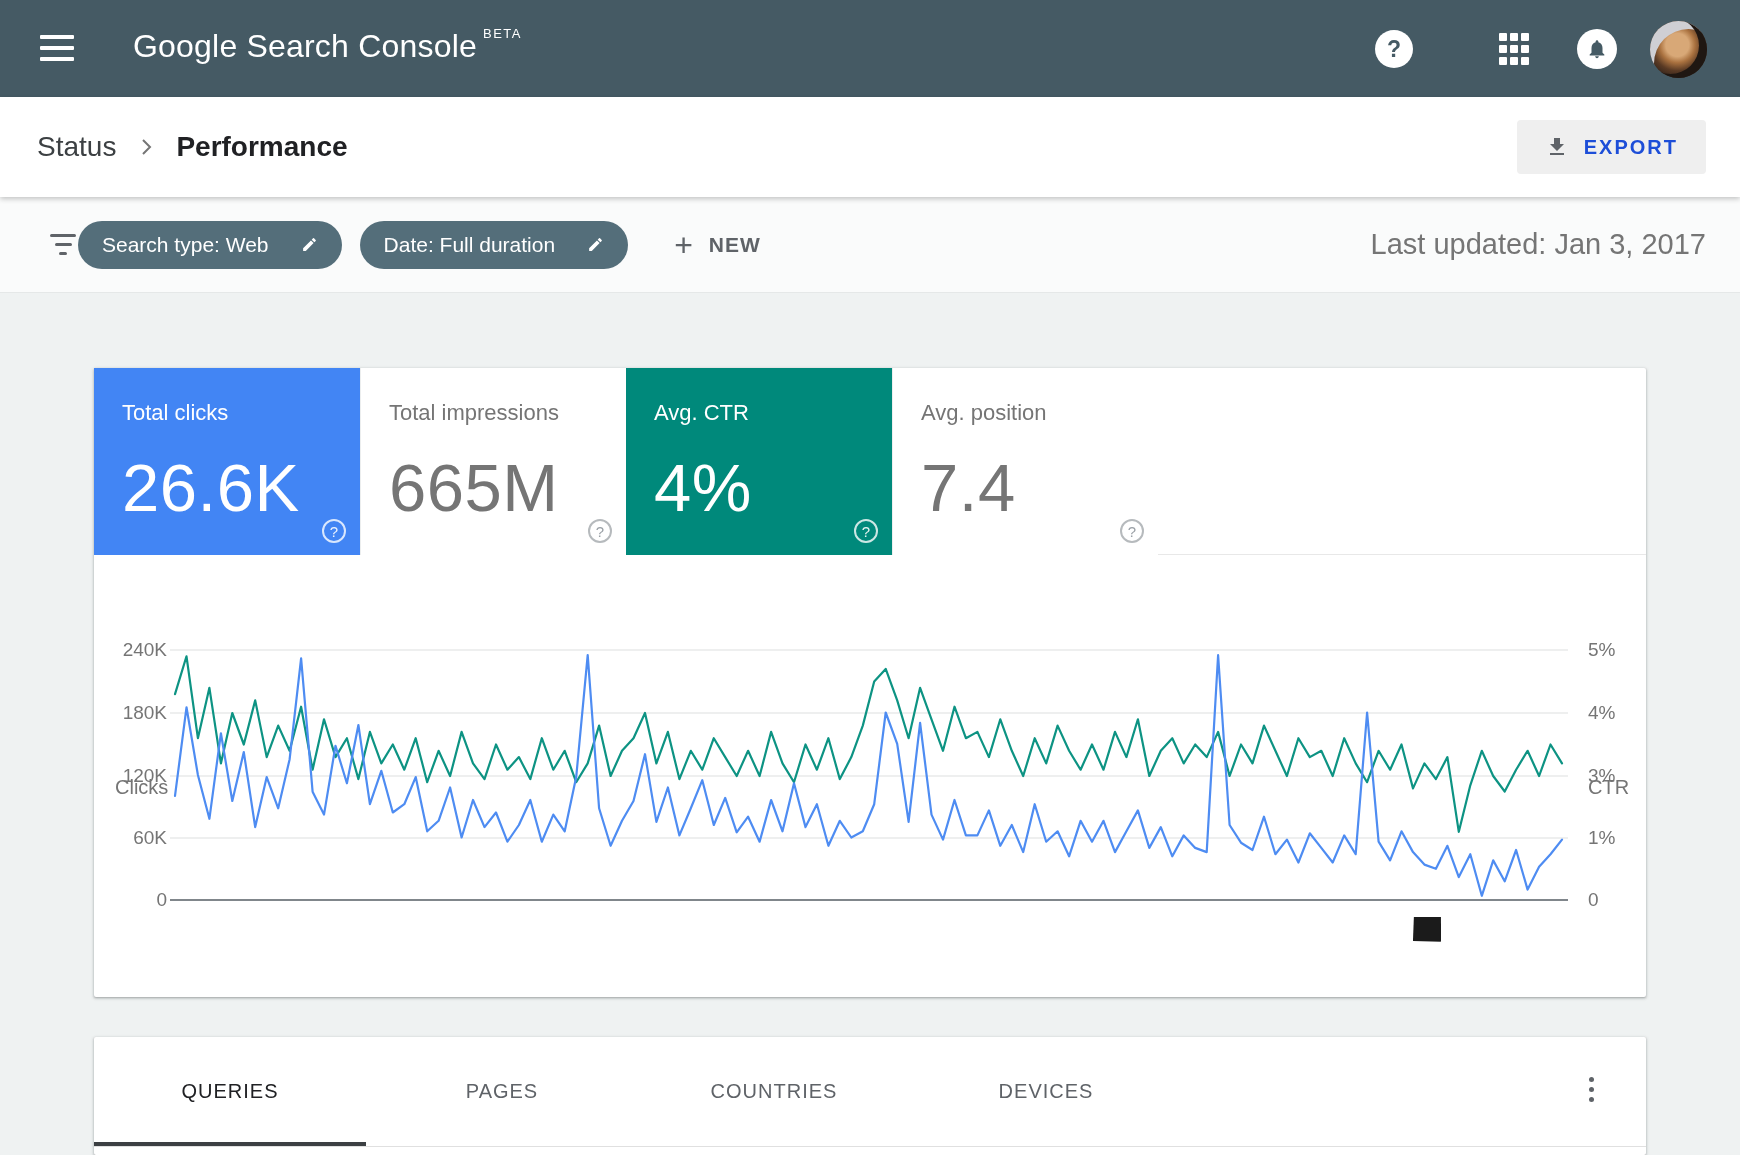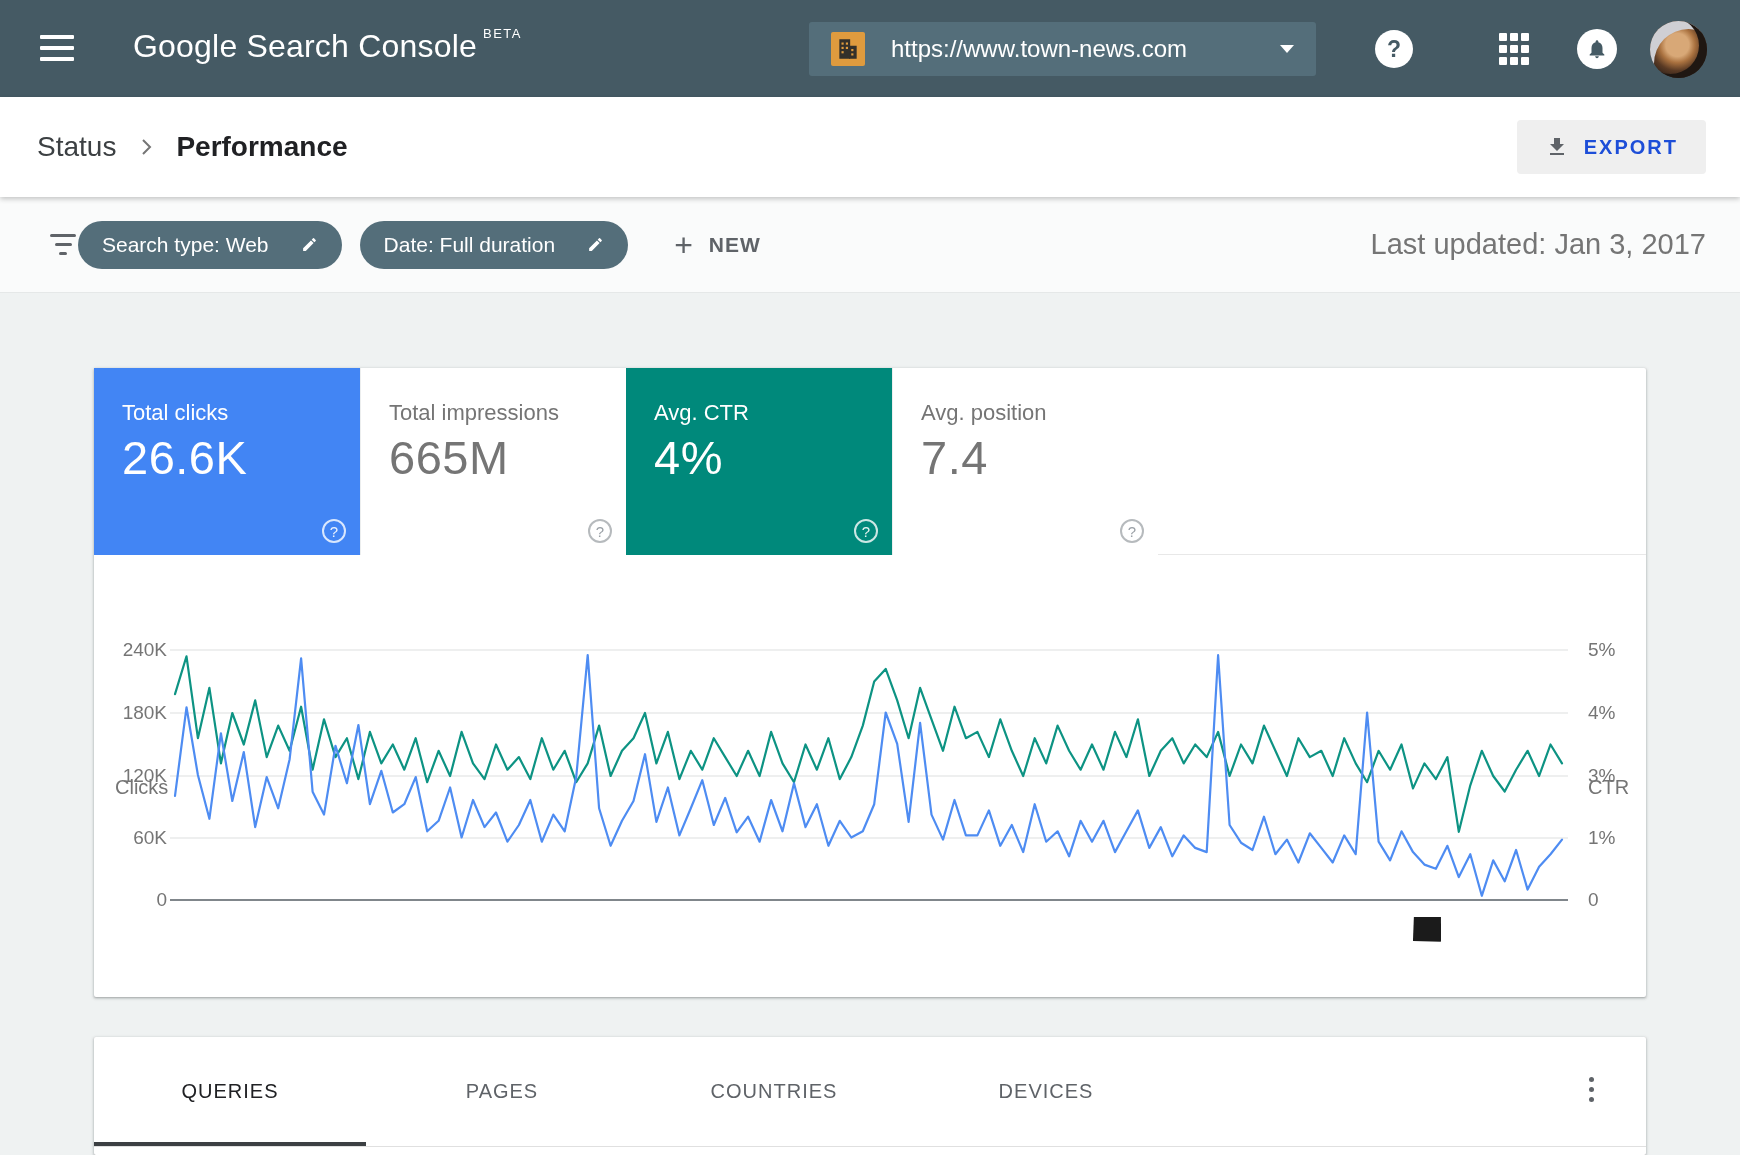--- a/index.html
+++ b/index.html
@@ -44,21 +44,21 @@
   .new-label{font-size:21px;letter-spacing:1px;color:#5f6368;font-weight:bold}
   .last-updated{margin-left:auto;margin-right:34px;font-size:29px;color:#757575}
 
   
   .card{position:absolute;background:#fff;box-shadow:0 1px 2px rgba(60,64,67,.3),0 1px 3px 1px rgba(60,64,67,.15);border-radius:2px}
   .chart-card{left:94px;top:368px;width:1552px;height:629px}
   .metric-strip{position:relative;display:flex;height:187px;border-bottom:1px solid #e8e8e8}
   .metric{width:266px;height:187px;position:relative;padding:32px 0 0 28px;cursor:pointer;background:#fff}
   .metric + .metric{border-left:1px solid #eceeee}
   .metric .mlabel{font-size:22px;color:#757575}
-  .metric .mvalue{font-size:47px;color:#757575;margin-top:4px;letter-spacing:.5px}
+  .metric .mvalue{font-size:67px;color:#757575;margin-top:23px;letter-spacing:.5px}
   .metric.sel .mlabel,.metric.sel .mvalue{color:#fff}
   .metric.sel{border-left:none !important}
   .qmark{position:absolute;right:14px;bottom:12px;width:24px;height:24px;border-radius:50%;border:2px solid #b6babd;color:#9aa0a6;font-size:15px;display:flex;align-items:center;justify-content:center}
   .metric.sel .qmark{border-color:rgba(255,255,255,.8);color:rgba(255,255,255,.9)}
 
   .chart-area{position:absolute;left:0;top:172px;width:1552px;height:457px}
   .axis-title{position:absolute;font-size:20px;color:#757575}
   .tick{position:absolute;font-size:19px;color:#757575}
   .tick.left{left:0;width:73px;text-align:right}
   .tick.right{left:1494px;width:70px;text-align:left}
@@ -79,41 +79,20 @@
 </head>
 <body>
 
 <div class="topbar">
   <div class="hamburger">
       <div></div>
       <div></div>
       <div></div>
     </div>
   <div class="logo"><span>Google Search Console</span><span class="beta">BETA</span></div>
-  <div class="url-box">
-    <span class="prop-icon">
-      <svg width="26" height="26" viewBox="0 0 24 24">
-          <g fill="#33302a">
-            <rect x="4" y="3" width="10" height="18"></rect>
-            <rect x="13" y="9" width="7" height="12"></rect>
-          </g>
-          <g fill="#df9b3e">
-            <rect x="6" y="6" width="2" height="2"></rect>
-            <rect x="10" y="6" width="2" height="2"></rect>
-            <rect x="6" y="10" width="2" height="2"></rect>
-            <rect x="10" y="10" width="2" height="2"></rect>
-            <rect x="6" y="14" width="2" height="2"></rect>
-            <rect x="15" y="12" width="2" height="2"></rect>
-            <rect x="15" y="16" width="2" height="2"></rect>
-          </g>
-        </svg>
-    </span>
-    <span class="url-text">https://www.town-news.com</span>
-    <span class="caret"></span>
-  </div>
   <div class="roundbtn help">?</div>
   <div class="grid-icon">
       <span></span>
       <span></span>
       <span></span>
       <span></span>
       <span></span>
       <span></span>
       <span></span>
       <span></span>

